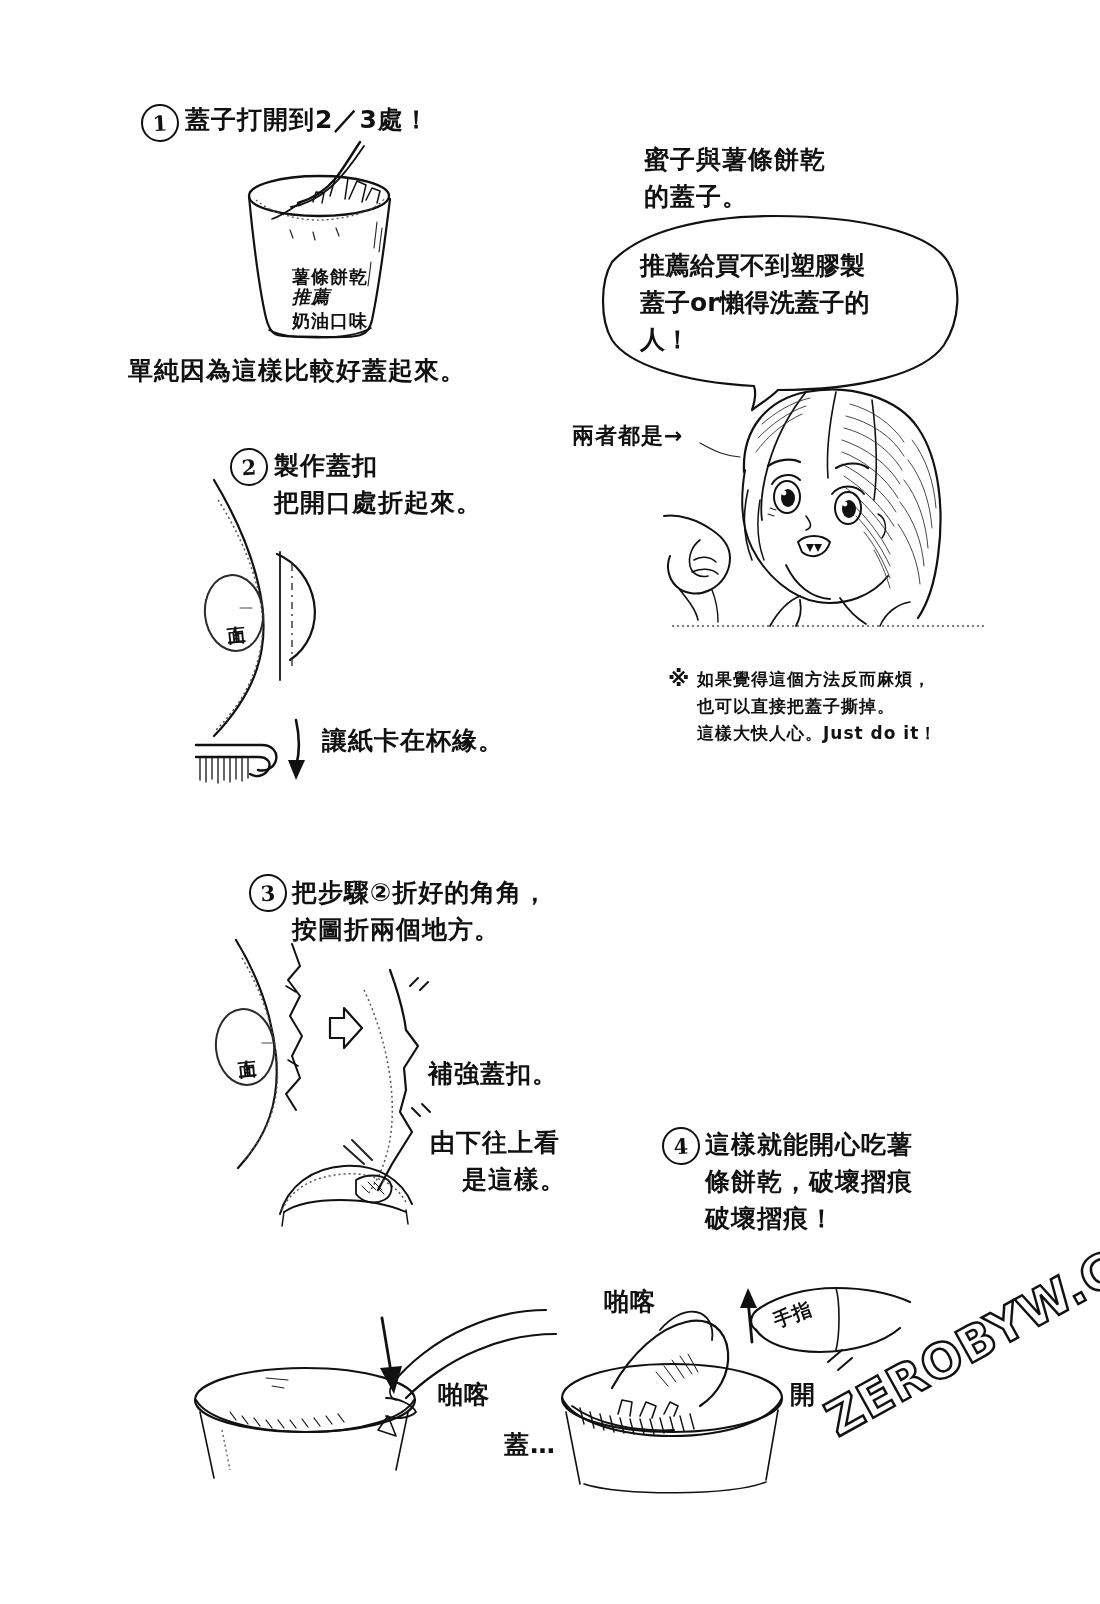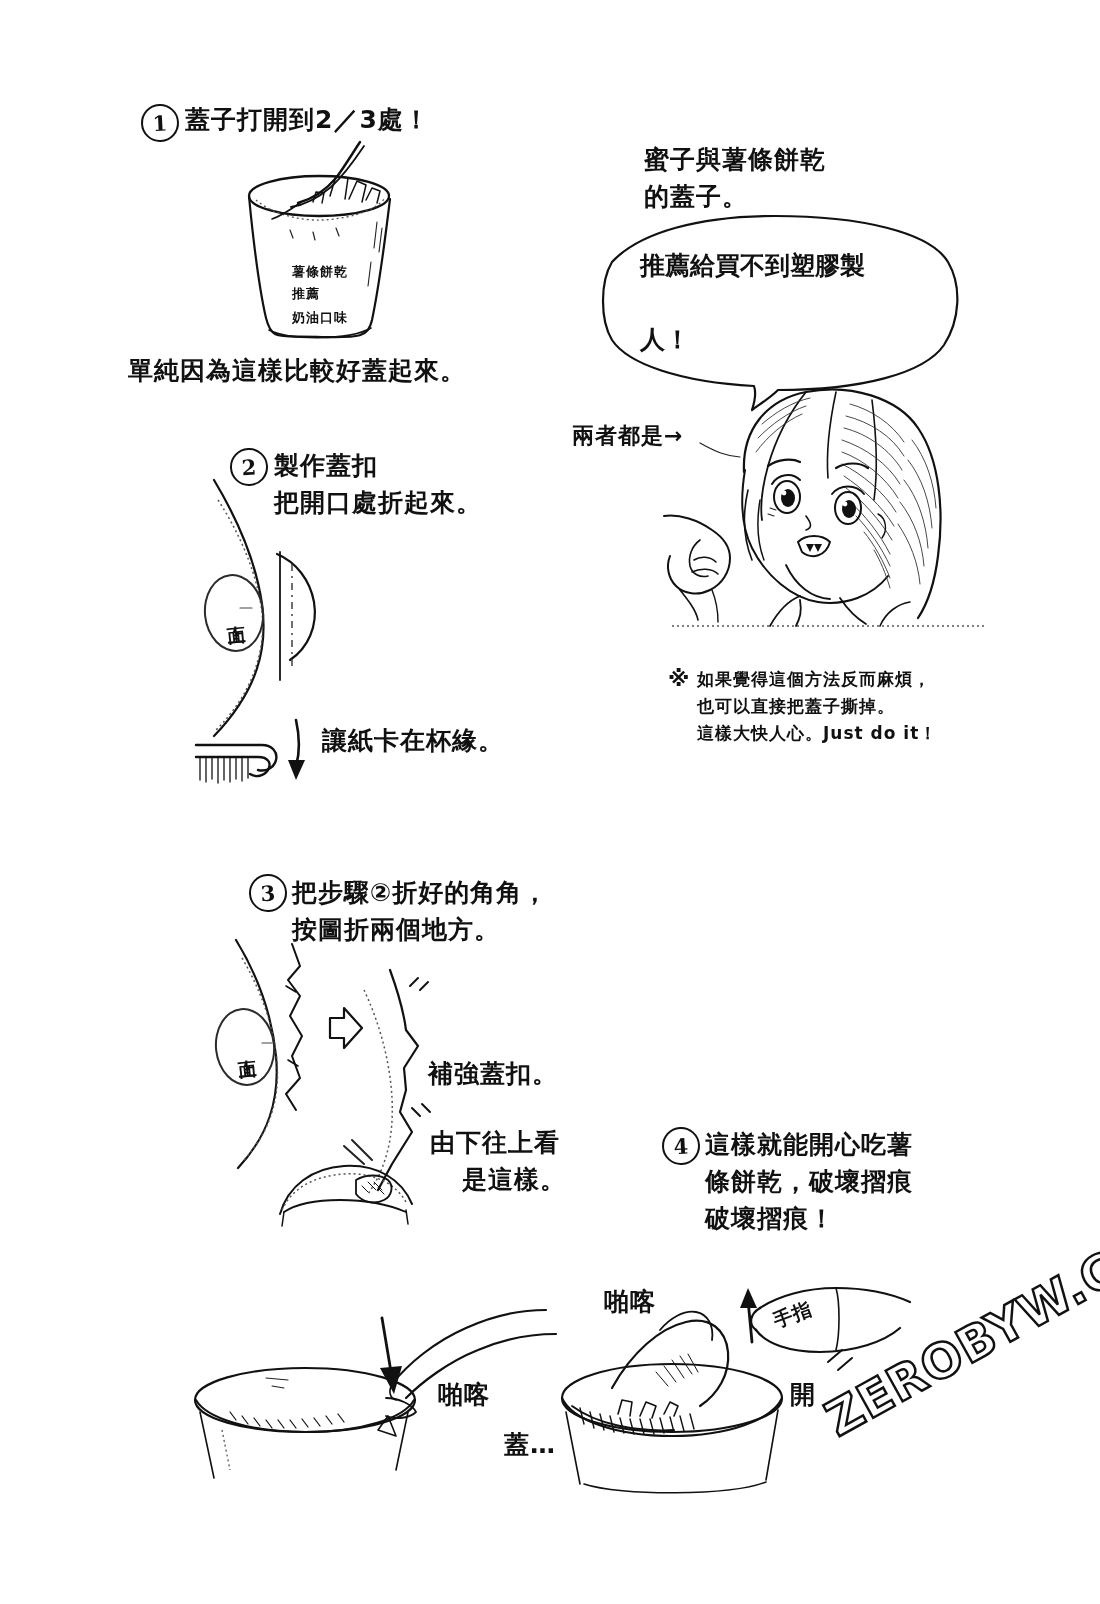--- a/index.html
+++ b/index.html
@@ -12,21 +12,21 @@
     width:1100px;
     height:1604px;
     background:#ffffff;
     overflow:hidden;
   }
   .tx{position:absolute;white-space:pre;line-height:1.35;color:#111;}
   .cjk{font-family:"DejaVu Sans","Liberation Sans",sans-serif;font-weight:700;letter-spacing:1px;}
   .big{font-size:25px;}
   .mid{font-size:22px;}
   .small{font-size:17px;}
-  .tiny{font-size:13px;text-align:right;}
+  .tiny{font-size:18px;text-align:right;}
 
   
   .circnum{
     position:absolute;
     width:34px;height:34px;
     border:2.4px solid #111;
     border-radius:50%;
     display:flex;align-items:center;justify-content:center;
     font-family:"DejaVu Serif","Liberation Serif",serif;
     font-size:21px;font-weight:700;
@@ -101,36 +101,37 @@
     <path class="thin" d="M290,230 L293,238"></path>
     <path class="thin" d="M313,232 L315,240"></path>
     <path class="thin" d="M336,228 L339,236"></path>
 
     <path class="hair" d="M377,222 L374,248"></path>
     <path class="hair" d="M382,228 L379,252"></path>
     <path class="hair" d="M371,262 L368,286"></path>
   </svg>
 
   <div class="tx cjk tiny" style="left:292px;top:261px;line-height:1.75;">薯條餅乾</div>
-  <div class="tx cjk tiny" style="left:292px;top:285px;">推薦</div>
+  <div class="tx cjk tiny" style="left:292px;top:285px;font-style:italic;">推薦</div>
   <div class="tx cjk tiny" style="left:292px;top:309px;">奶油口味</div>
 
   <div class="tx cjk big" style="left:128px;top:354px;">單純因為這樣比較好蓋起來。</div>
 
   <div class="tx cjk big" style="left:644px;top:143px;">蜜子與薯條餅乾</div>
   <div class="tx cjk big" style="left:644px;top:180px;">的蓋子。</div>
 
   <svg width="1100" height="1604" style="pointer-events:none;">
     <path class="ink" style="stroke-width:2.2" d="M612,262 C640,232 700,216 775,216 C860,216 930,232 948,262
          C962,286 960,320 944,345 C924,374 860,390 778,390
          C770,398 760,404 752,410
          C756,398 756,392 754,386
          C680,382 628,364 612,340 C600,320 600,282 612,262 Z"></path>
   </svg>
   <div class="bubbletext" style="left:640px;top:248px;">推薦給買不到塑膠製</div>
+  <div class="bubbletext" style="left:640px;top:285px;">蓋子or懶得洗蓋子的</div>
   <div class="bubbletext" style="left:640px;top:322px;">人！</div>
 
   <div class="tx cjk mid" style="left:572px;top:421px;">兩者都是→</div>
 
   <svg width="1100" height="1604" style="pointer-events:none;">
 
     <path class="thin" d="M700,443 C716,452 726,456 740,457"></path>
 
     <path class="dot" d="M672,626 L986,626"></path>
 

